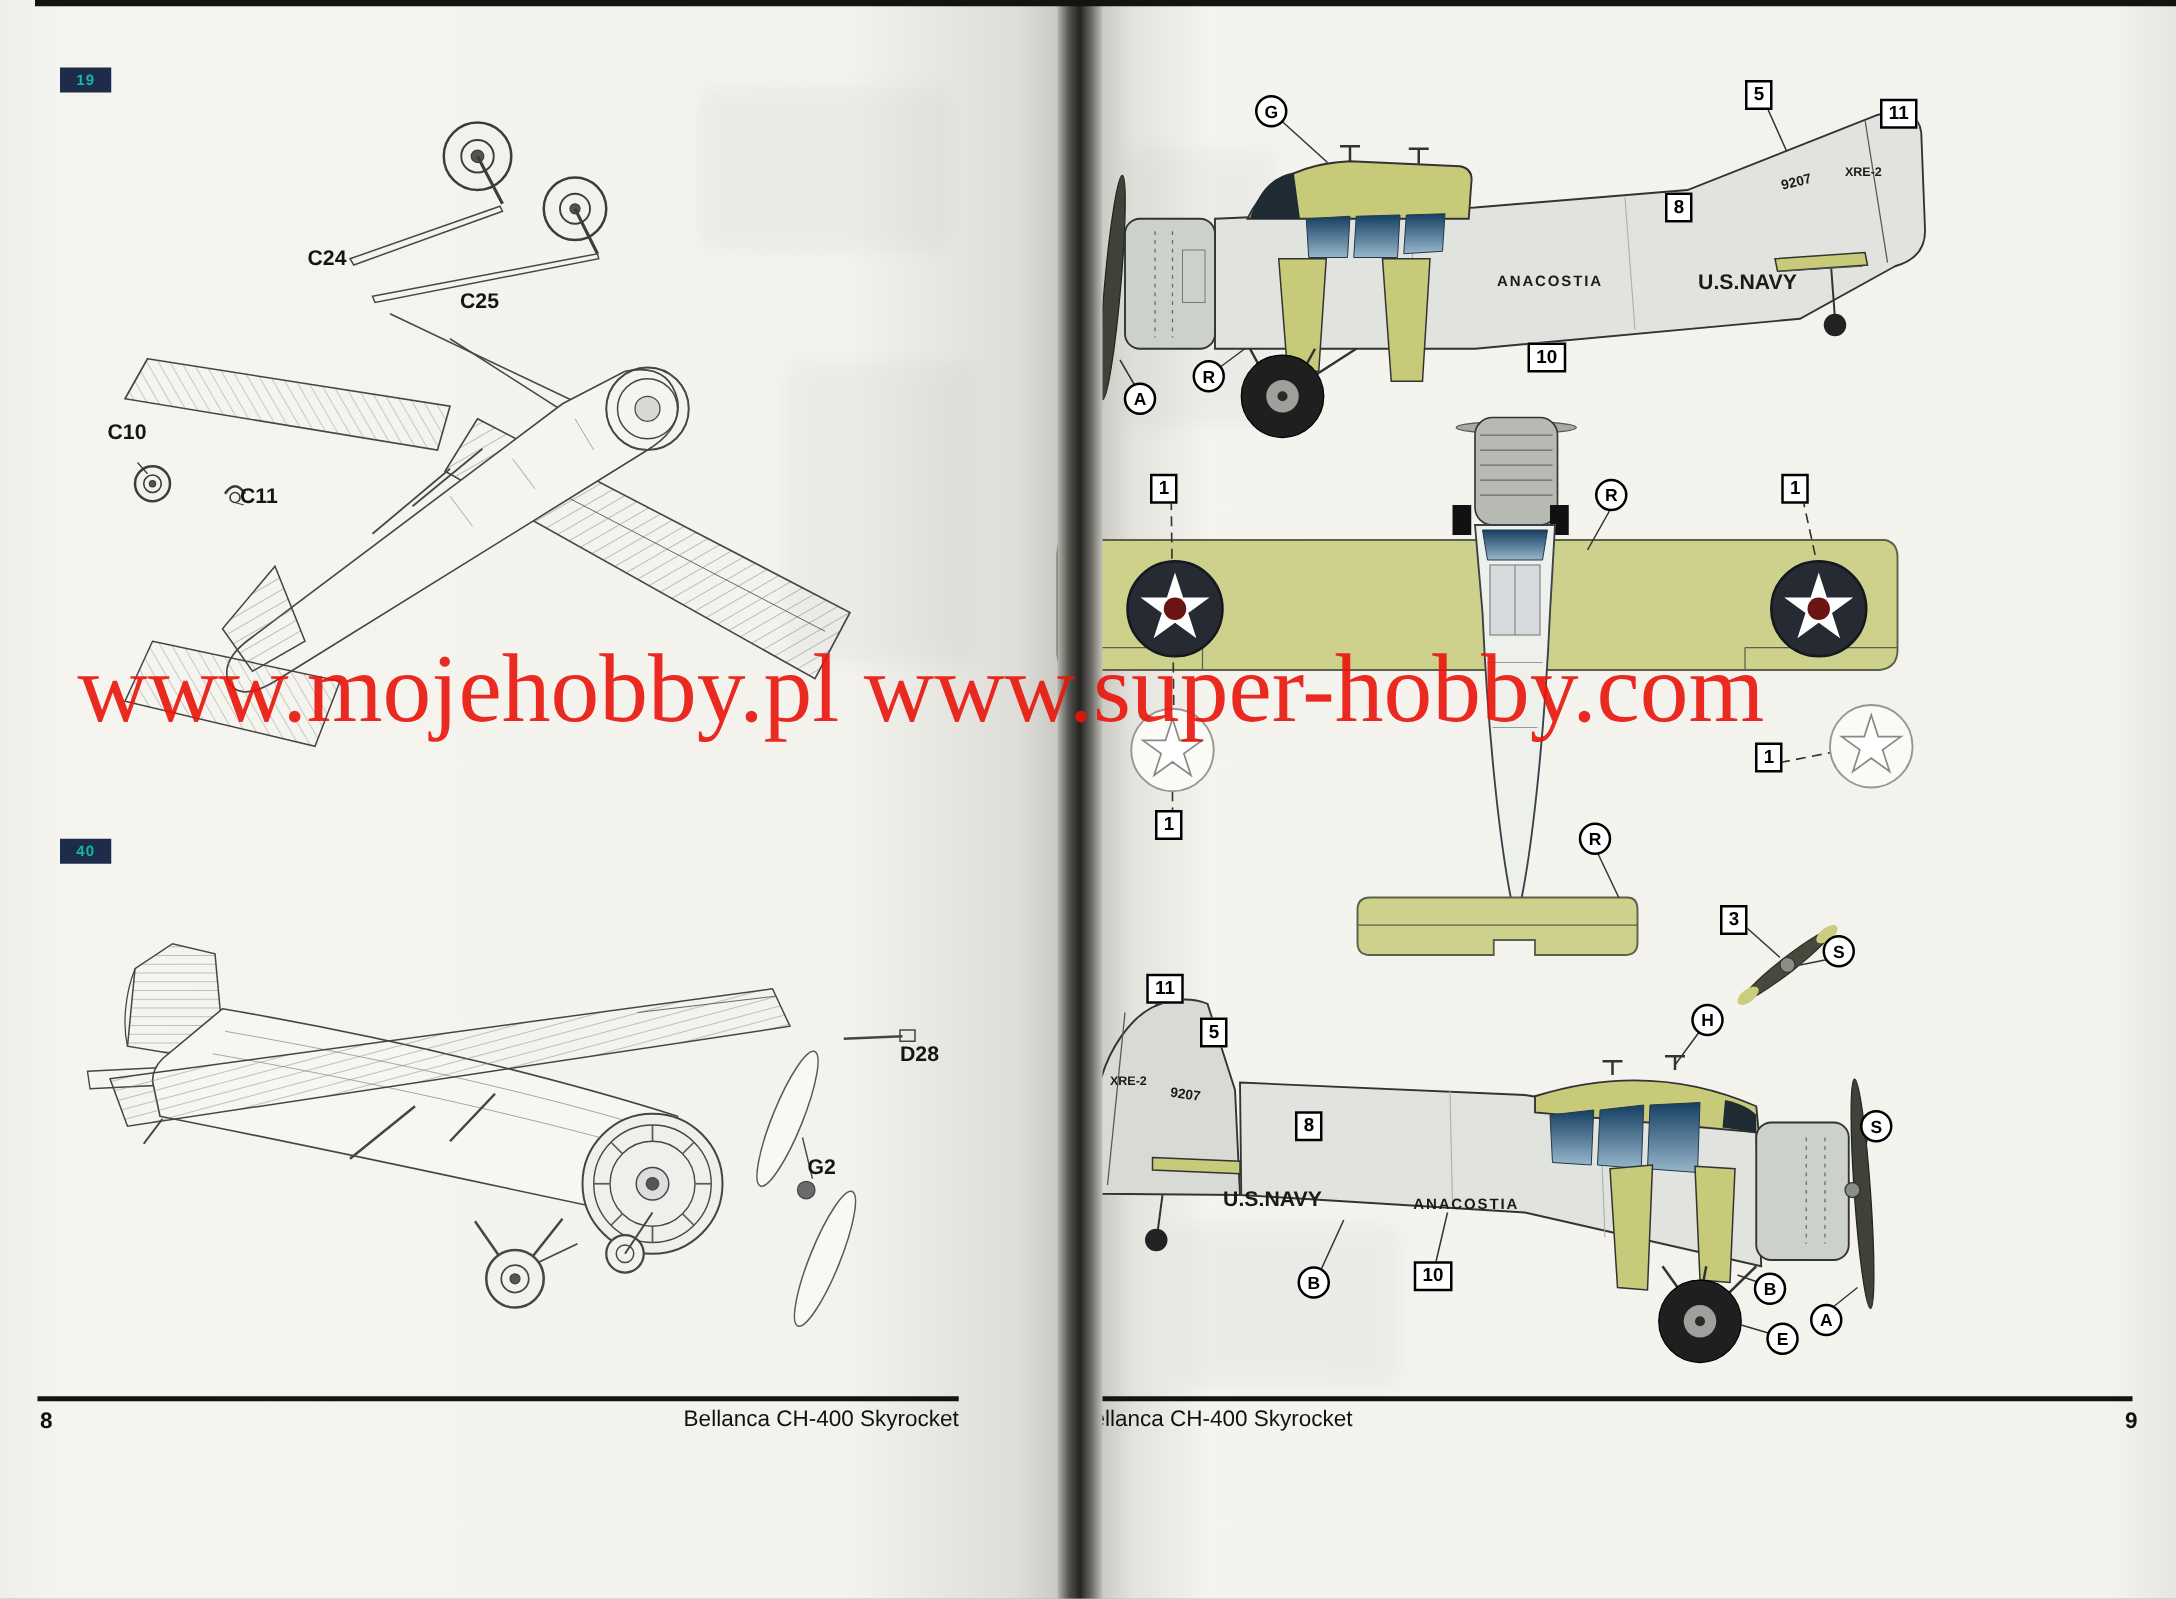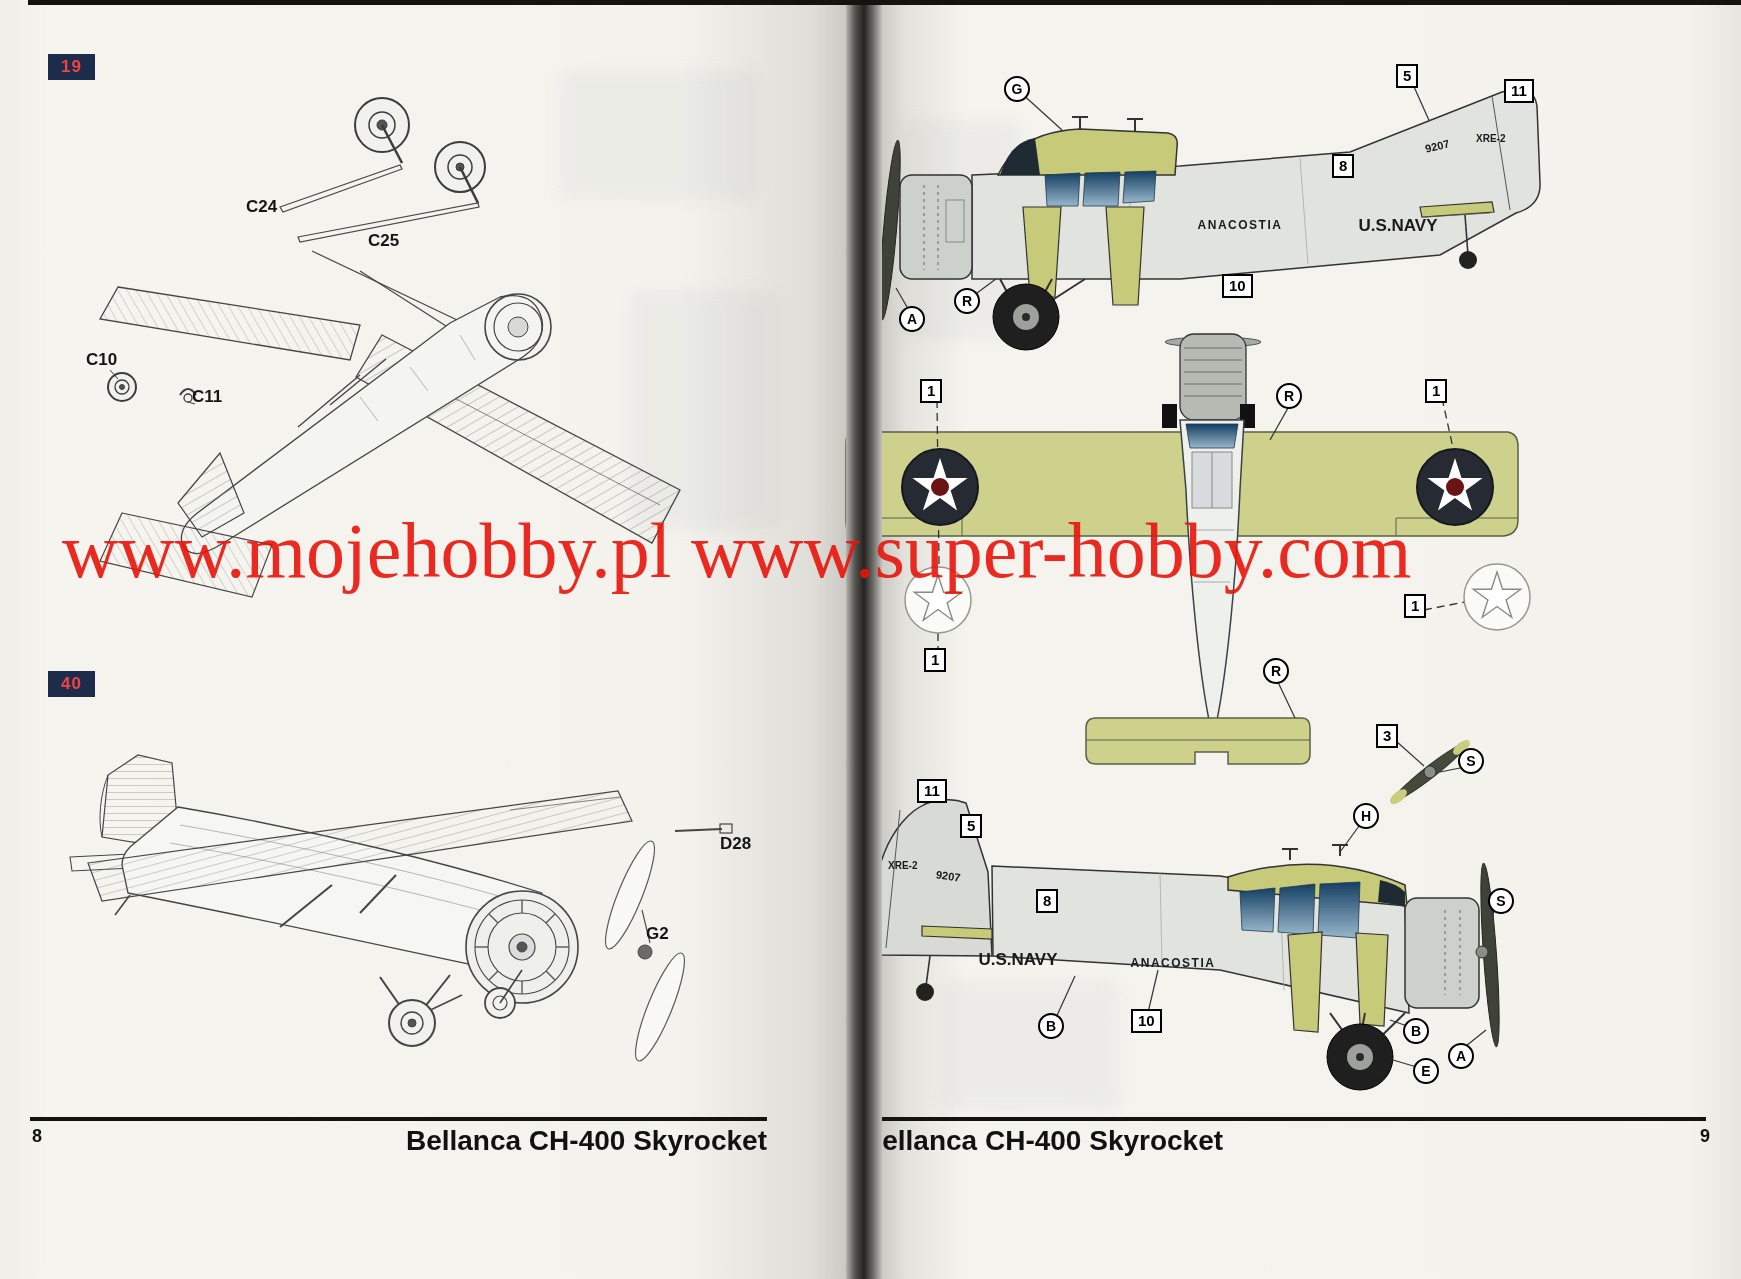--- a/index.html
+++ b/index.html
@@ -3,27 +3,27 @@
 <meta charset="utf-8">
 <style>
   *{margin:0;padding:0;box-sizing:border-box}
   html,body{width:1741px;height:1279px}
   body{position:relative;background:#b9b8b3;font-family:"Liberation Sans","DejaVu Sans",sans-serif;overflow:hidden}
   .page{position:absolute;top:0;height:1279px}
   .page-left{left:0;width:848px;background:linear-gradient(90deg,#efeee8 0,#f5f4ef 6%,#f3f2ed 80%,#deddd7 96%,#c9c8c2 100%)}
   .page-right{left:880px;width:861px;background:linear-gradient(90deg,#c9c8c2 0,#e3e2dc 3%,#f4f3ee 10%,#f3f2ed 94%,#e6e5df 100%)}
   .spine{position:absolute;left:846px;top:0;width:36px;height:1279px;background:linear-gradient(90deg,#b5b4af,#55544f 25%,#23221f 50%,#6b6a65 75%,#c2c1bb);z-index:4}
   .top-edge{position:absolute;left:28px;top:0;width:1713px;height:5px;background:#14130f;z-index:5}
-  .step-badge{position:absolute;background:#1d2c4a;color:#ef4444;font-weight:bold;font-size:17px;padding:3px 13px;letter-spacing:1px;z-index:2}
+  .step-badge{position:absolute;background:#1d2c4a;color:#14b8a6;font-weight:bold;font-size:12px;padding:3px 13px;letter-spacing:1px;z-index:2}
   .plabel{position:absolute;font-weight:bold;font-size:17px;color:#151515;z-index:2}
   .cbox{position:absolute;background:#fff;border:2px solid #000;font-weight:bold;font-size:15px;line-height:20px;padding:0 5px;min-width:18px;text-align:center;color:#000;z-index:3}
   .ccirc{position:absolute;width:26px;height:26px;background:#fff;border:2px solid #000;border-radius:50%;font-weight:bold;font-size:14px;line-height:22px;text-align:center;color:#000;z-index:3}
   .mark{position:absolute;color:#1a1a1a;font-weight:bold;z-index:2}
   .footer-rule{position:absolute;height:4px;background:#14130f}
-  .footer-text{position:absolute;font-weight:bold;font-size:28px;color:#111}
+  .footer-text{position:absolute;font-weight:normal;font-size:18px;color:#111}
   .pagenum{position:absolute;font-weight:bold;font-size:18px;color:#111}
   .watermark{position:absolute;left:62px;top:512px;width:1660px;font-family:"Liberation Serif","DejaVu Serif",serif;font-size:78px;line-height:1;color:rgba(233,20,10,0.9);white-space:nowrap;z-index:10}
   svg{position:absolute}
   .ghost{position:absolute;background:#8e949c;opacity:0.07;filter:blur(7px);border-radius:10px;z-index:0}
 </style>
 </head>
 <body>
 
 <div class="top-edge"></div>
 
@@ -83,21 +83,21 @@
       <circle cx="92" cy="312" r="2.5" fill="#555"></circle>
       <path d="M150,320 q8,-12 16,0" fill="none" stroke-width="2"></path>
       <circle cx="158" cy="323" r="4" stroke-width="1.3"></circle>
       <line x1="80" y1="295" x2="88" y2="304" stroke-width="1"></line>
       <line x1="165" y1="329" x2="158" y2="327" stroke-width="1"></line>
     </g>
   </svg>
 
   <div class="plabel" style="left:246px;top:197px">C24</div>
   <div class="plabel" style="left:368px;top:231px">C25</div>
-  <div class="plabel" style="left:86px;top:350px">C10</div>
+  <div class="plabel" style="left:86px;top:336px">C10</div>
   <div class="plabel" style="left:192px;top:387px">C11</div>
 
   <div class="step-badge" style="left:48px;top:671px">40</div>
 
   <svg style="left:30px;top:715px" width="780" height="420" viewBox="0 0 780 420">
     <defs>
       <pattern id="rib20" width="8" height="8" patternUnits="userSpaceOnUse" patternTransform="rotate(75)">
         <line x1="0" y1="0" x2="0" y2="8" stroke="#8a8a8a" stroke-width="0.8"></line>
       </pattern>
       <pattern id="ribH20" width="7" height="7" patternUnits="userSpaceOnUse">

